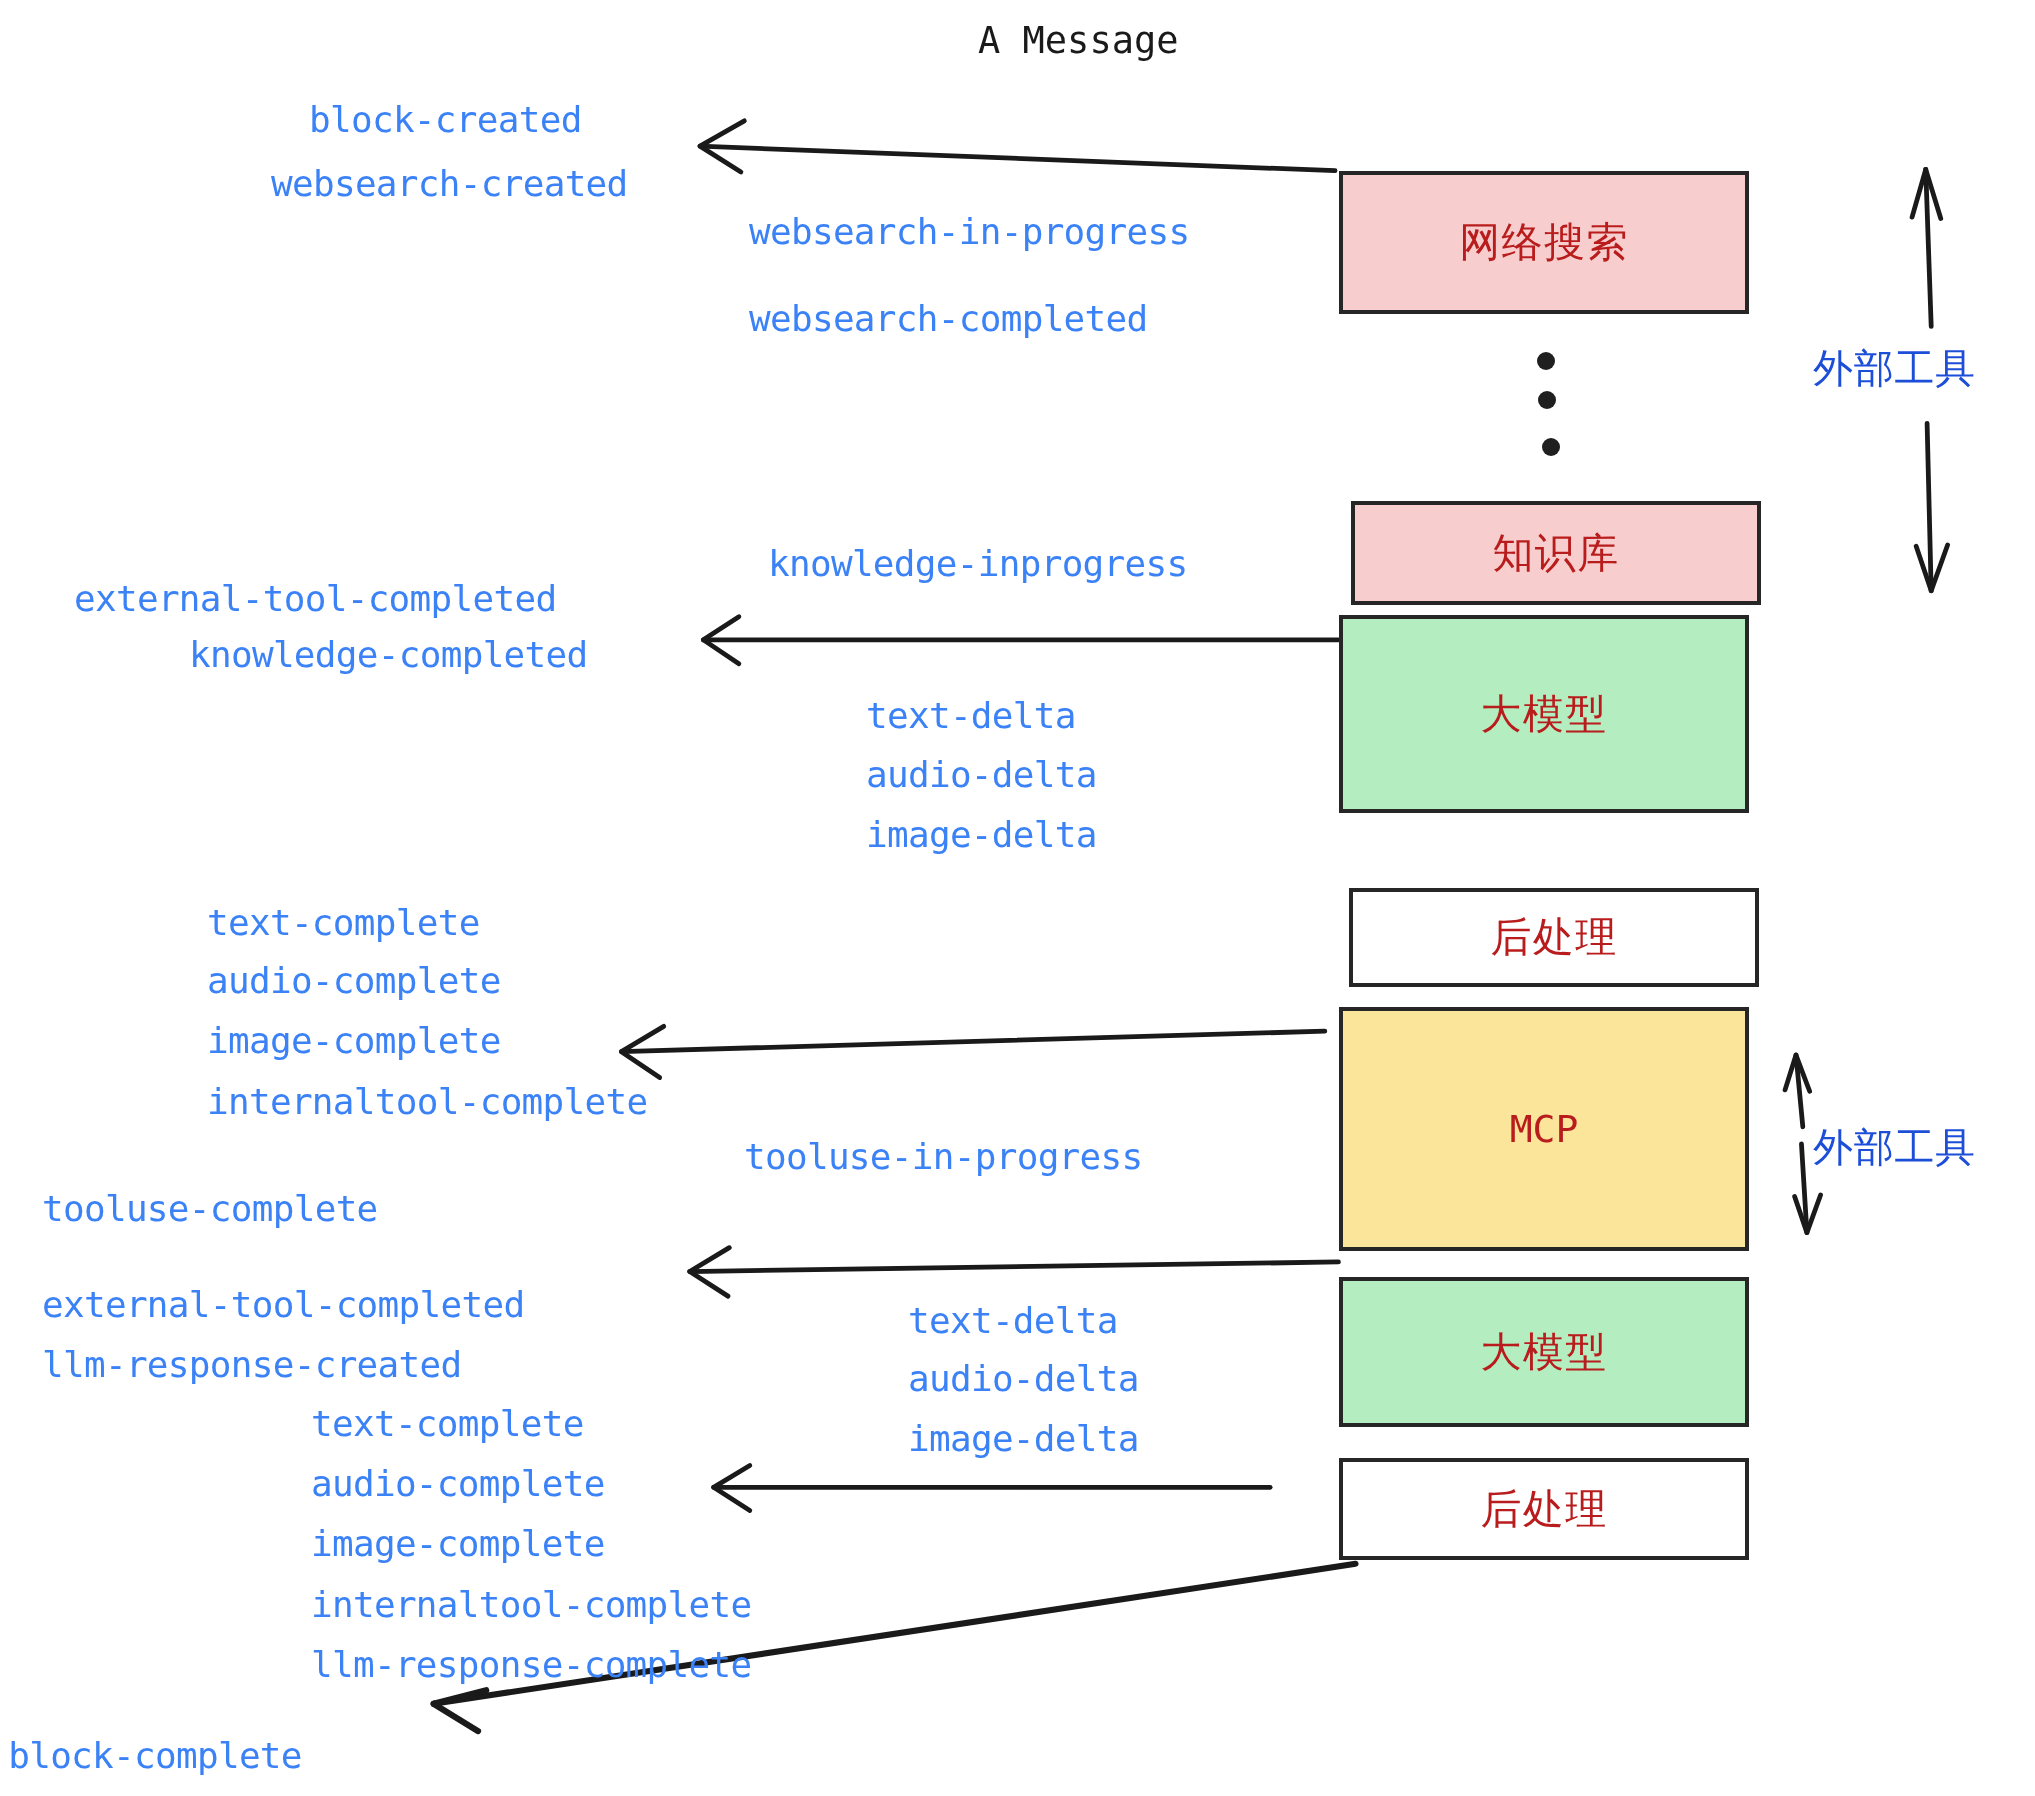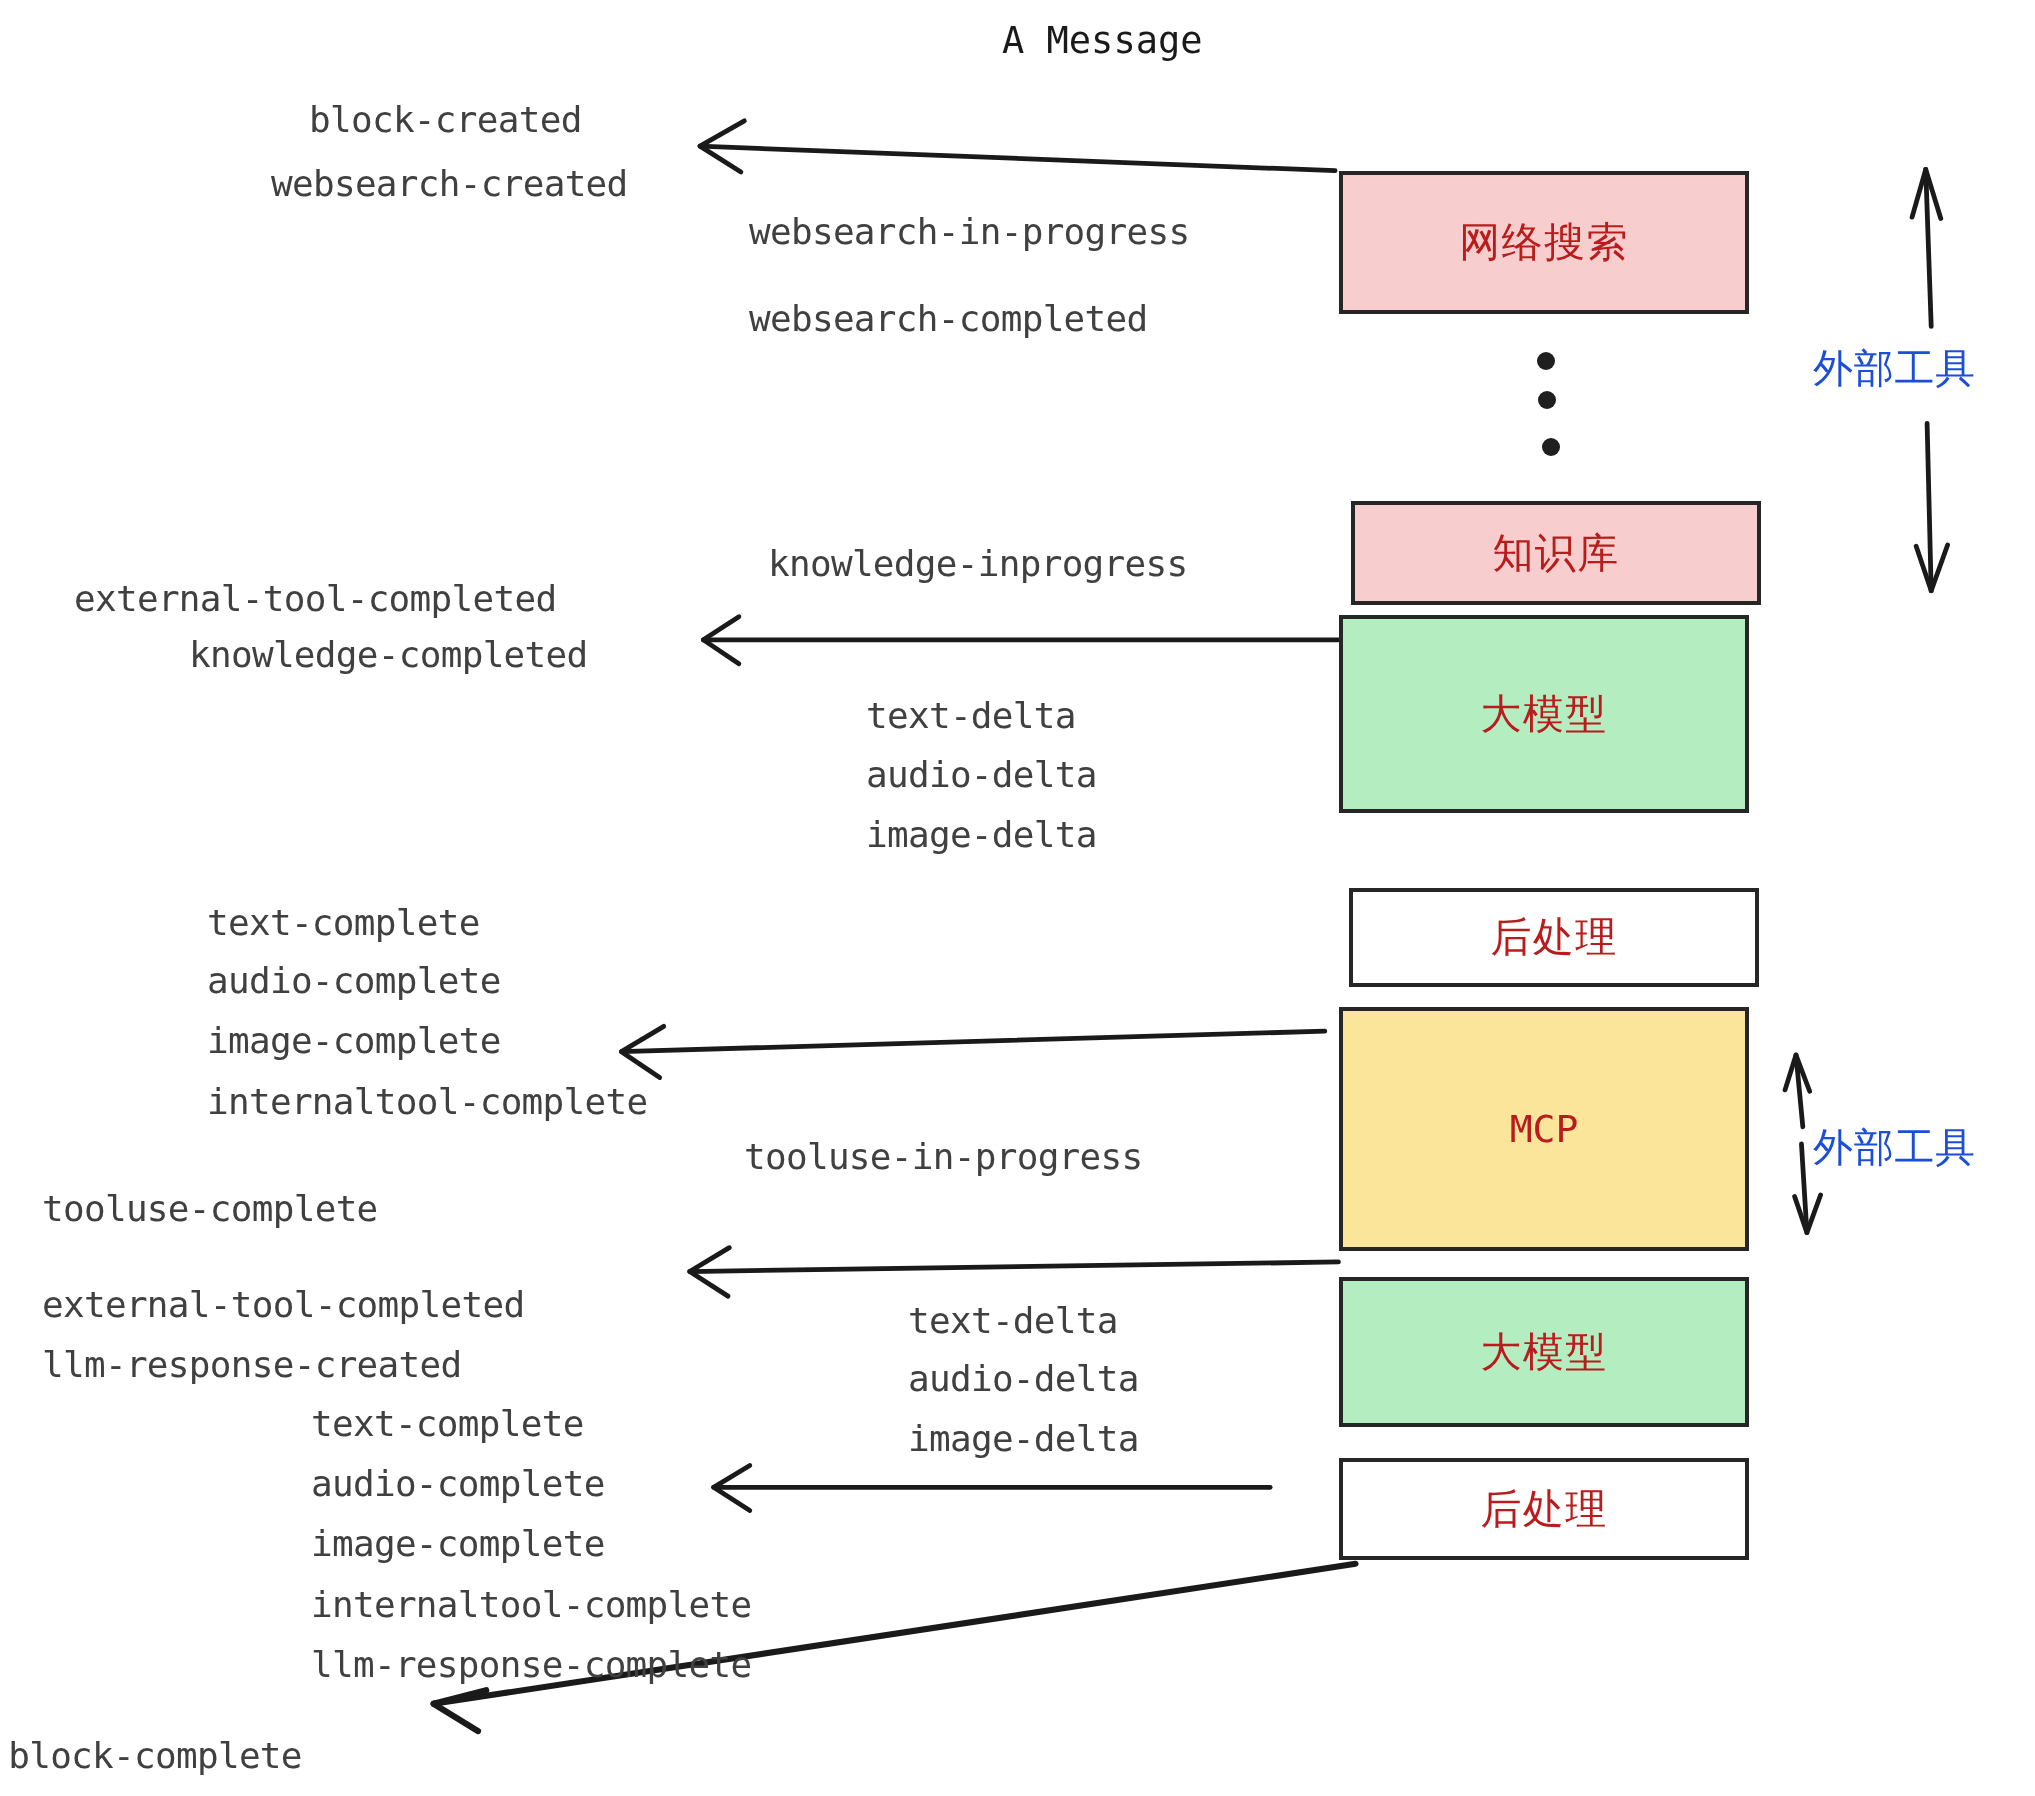--- a/index.html
+++ b/index.html
@@ -4,21 +4,21 @@
 <style>
   html,body{margin:0;padding:0;background:#ffffff;}
   body{font-family:"DejaVu Sans Mono","Liberation Mono",monospace;}
   #stage{position:relative;width:2035px;height:1796px;background:#fff;overflow:hidden;}
 
   .lbl{
     position:absolute;
     font-family:"DejaVu Sans Mono","Liberation Mono",monospace;
     font-size:36px;
     line-height:1;
-    color:#404040;
+    color:#3b82f6;
     white-space:nowrap;
     letter-spacing:-0.7px;
   }
   .title{
     position:absolute;
     font-family:"DejaVu Sans Mono","Liberation Mono",monospace;
     font-size:37px;
     color:#1a1a1a;
     white-space:nowrap;
   }
@@ -101,21 +101,21 @@
     </g>
 
     <g>
       <line x1="2630" y1="1545" x2="2640" y2="1650" stroke-width="7" stroke-linecap="round"></line>
       <path d="M2630 1545 L2614 1596 M2630 1545 L2650 1598" stroke-width="7" stroke-linecap="round"></path>
       <line x1="2638" y1="1675" x2="2646" y2="1805" stroke-width="7" stroke-linecap="round"></line>
       <path d="M2646 1805 L2628 1752 M2646 1805 L2666 1750" stroke-width="7" stroke-linecap="round"></path>
     </g>
   </svg>
 
-  <div class="title" style="left:978px;top:19px;margin-left:24px;">A Message</div>
+  <div class="title" style="left:978px;top:19px;">A Message</div>
 
   <div class="lbl" style="left:309px;top:102px;">block-created</div>
   <div class="lbl" style="left:271px;top:166px;">websearch-created</div>
   <div class="lbl" style="left:749px;top:214px;">websearch-in-progress</div>
   <div class="lbl" style="left:749px;top:301px;">websearch-completed</div>
   <div class="lbl" style="left:768px;top:546px;">knowledge-inprogress</div>
   <div class="lbl" style="left:74px;top:581px;">external-tool-completed</div>
   <div class="lbl" style="left:189px;top:637px;">knowledge-completed</div>
   <div class="lbl" style="left:866px;top:698px;">text-delta</div>
   <div class="lbl" style="left:866px;top:757px;">audio-delta</div>

